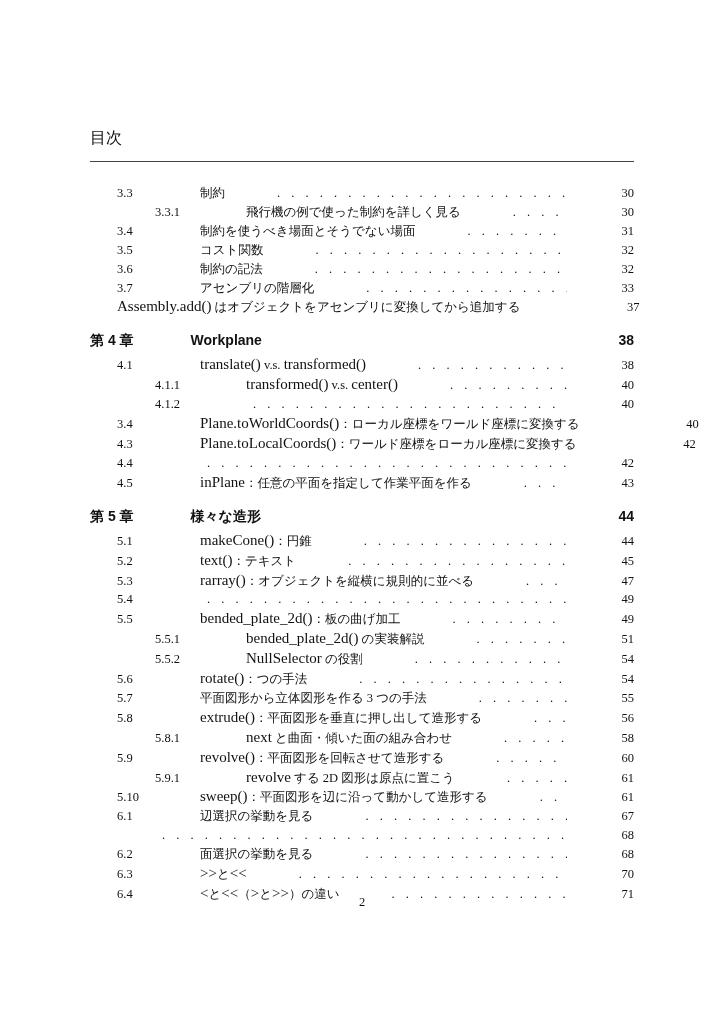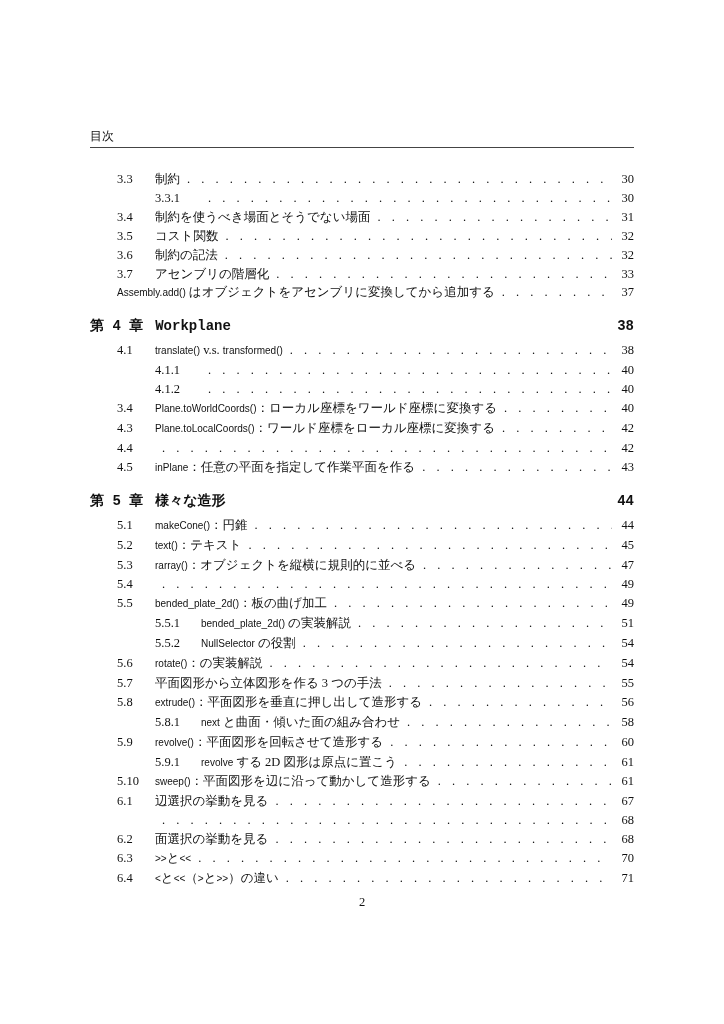--- a/index.html
+++ b/index.html
@@ -14,59 +14,60 @@
     color: #111111;
     overflow: hidden;
   }
   .content {
     position: absolute;
     left: 90px;
     right: 90px;
     top: 128px;
   }
   .header-row {
-    font-size: 12px;
-    padding-bottom: 2px;
+    font-size: 16px;
+    padding-bottom: 12px;
     border-bottom: 1px solid #444444;
     margin-bottom: 22px;
   }
   .row {
     display: flex;
-    align-items: flex-start;
+    align-items: flex-end;
     line-height: 18.9px;
     white-space: nowrap;
+    gap: 45px;
   }
   .row.section { padding-left: 27px; }
   .row.subsection { padding-left: 65px; }
   .num { flex: none; }
   .section > .num { width: 38px; }
   .subsection > .num { width: 46px; }
   .title { flex: none; }
   .dots {
     flex: 1 1 0;
     min-width: 0;
     overflow: hidden;
     white-space: nowrap;
     letter-spacing: 4px;
     margin: 0 2px 0 7px;
   }
   .spacer { flex: 1 1 0; }
   .pagenum { flex: none; min-width: 20px; text-align: right; }
   .row.chapter {
-    font-family: Liberation Mono, monospace;
+    font-family: Liberation Sans, sans-serif;
     font-weight: bold;
     font-size: 14px;
     line-height: 21px;
     margin-top: 13px;
     margin-bottom: 4px;
   }
   .chapter > .num { width: auto; margin-right: 12px; }
   .mono {
-    font-family: Liberation Sans, sans-serif;
-    font-size: 10px;
+    font-family: Liberation Serif, serif;
+    font-size: 15px;
   }
   .footer {
     position: absolute;
     left: 0;
     right: 0;
     bottom: 114px;
     text-align: center;
     font-size: 12.5px;
   }
 </style>
@@ -78,20 +79,21 @@
     <div class="header-row">目次</div>
     <div>
         <div class="row section">
           <span class="num">3.3</span>
           <span class="title"><span>制約</span></span>
           <span class="dots">. . . . . . . . . . . . . . . . . . . . . . . . . . . . . . . . . . . . . . . . . . . . . . . . . . . . . . . . . . . . . . . . . . . . . . . . . . . . . . . . . . . . . . . . . . . . . . . . . . . . . . . . . . . . . . . . . . . . . . . .</span>
           <span class="pagenum">30</span>
         </div>
         <div class="row subsection">
           <span class="num">3.3.1</span>
+          <span class="title"><span>飛行機の例で使った制約を詳しく見る</span></span>
           <span class="dots">. . . . . . . . . . . . . . . . . . . . . . . . . . . . . . . . . . . . . . . . . . . . . . . . . . . . . . . . . . . . . . . . . . . . . . . . . . . . . . . . . . . . . . . . . . . . . . . . . . . . . . . . . . . . . . . . . . . . . . . .</span>
           <span class="pagenum">30</span>
         </div>
         <div class="row section">
           <span class="num">3.4</span>
           <span class="title"><span>制約を使うべき場面とそうでない場面</span></span>
           <span class="dots">. . . . . . . . . . . . . . . . . . . . . . . . . . . . . . . . . . . . . . . . . . . . . . . . . . . . . . . . . . . . . . . . . . . . . . . . . . . . . . . . . . . . . . . . . . . . . . . . . . . . . . . . . . . . . . . . . . . . . . . .</span>
           <span class="pagenum">31</span>
         </div>
         <div class="row section">
@@ -124,20 +126,21 @@
           <span class="pagenum">38</span>
         </div>
         <div class="row section">
           <span class="num">4.1</span>
           <span class="title"><span class="mono">translate()</span><span> v.s. </span><span class="mono">transformed()</span></span>
           <span class="dots">. . . . . . . . . . . . . . . . . . . . . . . . . . . . . . . . . . . . . . . . . . . . . . . . . . . . . . . . . . . . . . . . . . . . . . . . . . . . . . . . . . . . . . . . . . . . . . . . . . . . . . . . . . . . . . . . . . . . . . . .</span>
           <span class="pagenum">38</span>
         </div>
         <div class="row subsection">
           <span class="num">4.1.1</span>
+          <span class="title"><span class="mono">transformed()</span><span> v.s. </span><span class="mono">center()</span></span>
           <span class="dots">. . . . . . . . . . . . . . . . . . . . . . . . . . . . . . . . . . . . . . . . . . . . . . . . . . . . . . . . . . . . . . . . . . . . . . . . . . . . . . . . . . . . . . . . . . . . . . . . . . . . . . . . . . . . . . . . . . . . . . . .</span>
           <span class="pagenum">40</span>
         </div>
         <div class="row subsection">
           <span class="num">4.1.2</span>
           <span class="dots">. . . . . . . . . . . . . . . . . . . . . . . . . . . . . . . . . . . . . . . . . . . . . . . . . . . . . . . . . . . . . . . . . . . . . . . . . . . . . . . . . . . . . . . . . . . . . . . . . . . . . . . . . . . . . . . . . . . . . . . .</span>
           <span class="pagenum">40</span>
         </div>
         <div class="row section">
           <span class="num">3.4</span>
@@ -204,21 +207,21 @@
           <span class="pagenum">51</span>
         </div>
         <div class="row subsection">
           <span class="num">5.5.2</span>
           <span class="title"><span class="mono">NullSelector</span><span> の役割</span></span>
           <span class="dots">. . . . . . . . . . . . . . . . . . . . . . . . . . . . . . . . . . . . . . . . . . . . . . . . . . . . . . . . . . . . . . . . . . . . . . . . . . . . . . . . . . . . . . . . . . . . . . . . . . . . . . . . . . . . . . . . . . . . . . . .</span>
           <span class="pagenum">54</span>
         </div>
         <div class="row section">
           <span class="num">5.6</span>
-          <span class="title"><span class="mono">rotate()</span><span>：の実装解説</span></span>
+          <span class="title"><span class="mono">rotate()</span><span>：つの手法</span></span>
           <span class="dots">. . . . . . . . . . . . . . . . . . . . . . . . . . . . . . . . . . . . . . . . . . . . . . . . . . . . . . . . . . . . . . . . . . . . . . . . . . . . . . . . . . . . . . . . . . . . . . . . . . . . . . . . . . . . . . . . . . . . . . . .</span>
           <span class="pagenum">54</span>
         </div>
         <div class="row section">
           <span class="num">5.7</span>
           <span class="title"><span>平面図形から立体図形を作る 3 つの手法</span></span>
           <span class="dots">. . . . . . . . . . . . . . . . . . . . . . . . . . . . . . . . . . . . . . . . . . . . . . . . . . . . . . . . . . . . . . . . . . . . . . . . . . . . . . . . . . . . . . . . . . . . . . . . . . . . . . . . . . . . . . . . . . . . . . . .</span>
           <span class="pagenum">55</span>
         </div>
         <div class="row section">

